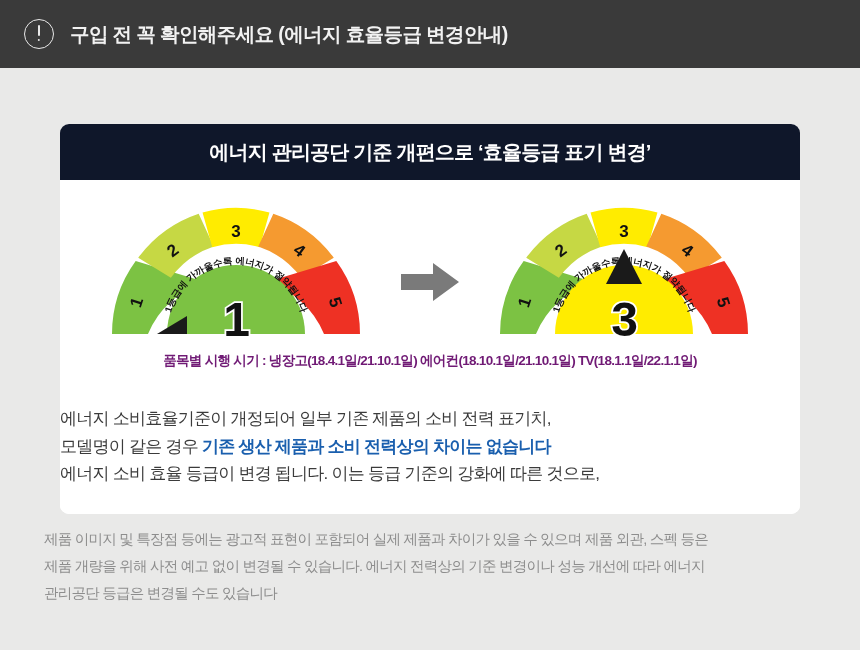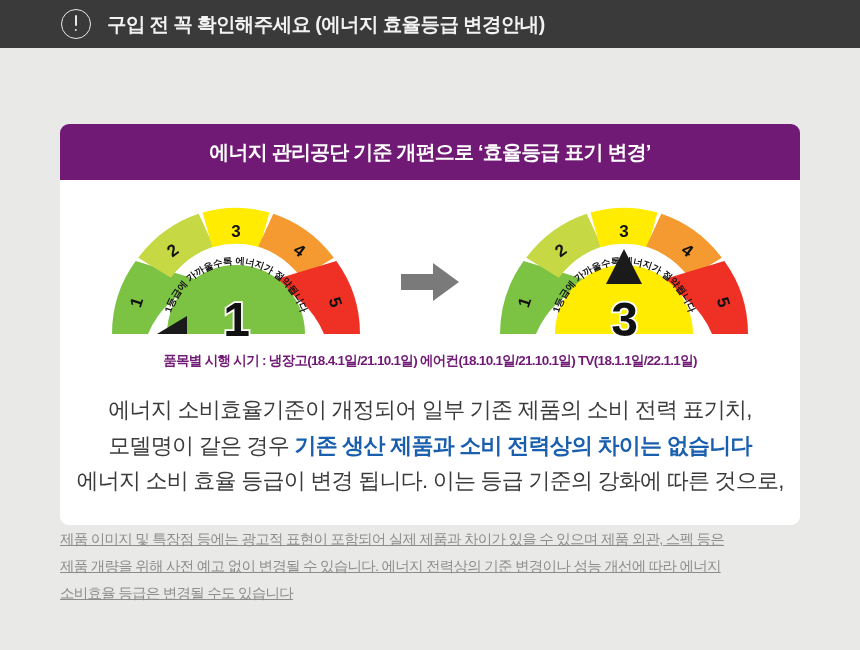--- a/index.html
+++ b/index.html
@@ -12,26 +12,26 @@
     height: 650px;
     background: #e9e9e8;
     font-family: "Liberation Sans", "DejaVu Sans", sans-serif;
     overflow: hidden;
     position: relative;
   }
 
   
   .top-header {
     width: 860px;
-    height: 48px;
+    height: 68px;
     background: #3a3a3a;
     display: flex;
     align-items: center;
     box-sizing: border-box;
-    padding-left: 61px;
+    padding-left: 24px;
   }
   .warn-icon {
     width: 28px;
     height: 28px;
     flex: 0 0 28px;
     border: 1.6px solid #e8e8e8;
     border-radius: 50%;
     position: relative;
     margin-right: 16px;
   }
@@ -71,21 +71,21 @@
     left: 60px;
     top: 124px;
     width: 740px;
     background: #ffffff;
     border-radius: 9px;
     overflow: hidden;
     box-sizing: border-box;
   }
   .card-banner {
     height: 56px;
-    background: #701a75;
+    background: #0f172a;
     display: flex;
     align-items: center;
     justify-content: center;
   }
   .card-banner-text {
     color: #ffffff;
     font-size: 20px;
     font-weight: 700;
     letter-spacing: -0.8px;
     white-space: nowrap;
@@ -145,46 +145,44 @@
     color: #701a75;
     font-size: 13.5px;
     font-weight: 600;
     letter-spacing: -0.7px;
     margin-top: 4px;
     white-space: nowrap;
   }
 
   
   .main-para {
-    text-align: center;
-    margin-top: 22px;
+    margin-top: 35px;
     color: #3b3b3b;
-    font-size: 22px;
+    font-size: 17px;
     line-height: 1.62;
     letter-spacing: -0.75px;
   }
   .main-para .hl {
     color: #1a5fae;
     font-weight: 700;
   }
   .main-para .ln {
     display: block;
   }
 
   
   .footer-note {
     position: absolute;
-    left: 60px;
+    left: 44px;
     top: 526px;
     width: 742px;
     color: #8d8d8d;
     font-size: 14.5px;
     line-height: 1.85;
     letter-spacing: -0.75px;
-    text-decoration: underline;
   }
   .footer-note .ln { display: block; }
 </style>
 </head>
 <body>
 
 <div class="top-header">
   <span class="warn-icon"></span>
   <span class="top-header-title">구입 전 꼭 확인해주세요 (에너지 효율등급 변경안내)</span>
 </div>
@@ -285,14 +283,14 @@
       <span class="ln"><span>모델명이 같은 경우 </span><span class="hl">기존 생산 제품과 소비 전력상의 차이는 없습니다</span></span>
       <span class="ln">에너지 소비 효율 등급이 변경 됩니다. 이는 등급 기준의 강화에 따른 것으로,</span>
     </div>
 
   </div>
 </div>
 
 <div class="footer-note">
   <span class="ln">제품 이미지 및 특장점 등에는 광고적 표현이 포함되어 실제 제품과 차이가 있을 수 있으며 제품 외관, 스펙 등은</span>
   <span class="ln">제품 개량을 위해 사전 예고 없이 변경될 수 있습니다.  에너지 전력상의 기준 변경이나 성능 개선에 따라 에너지</span>
-  <span class="ln">소비효율 등급은 변경될 수도 있습니다</span>
+  <span class="ln">관리공단 등급은 변경될 수도 있습니다</span>
 </div>
 
 </body></html>

